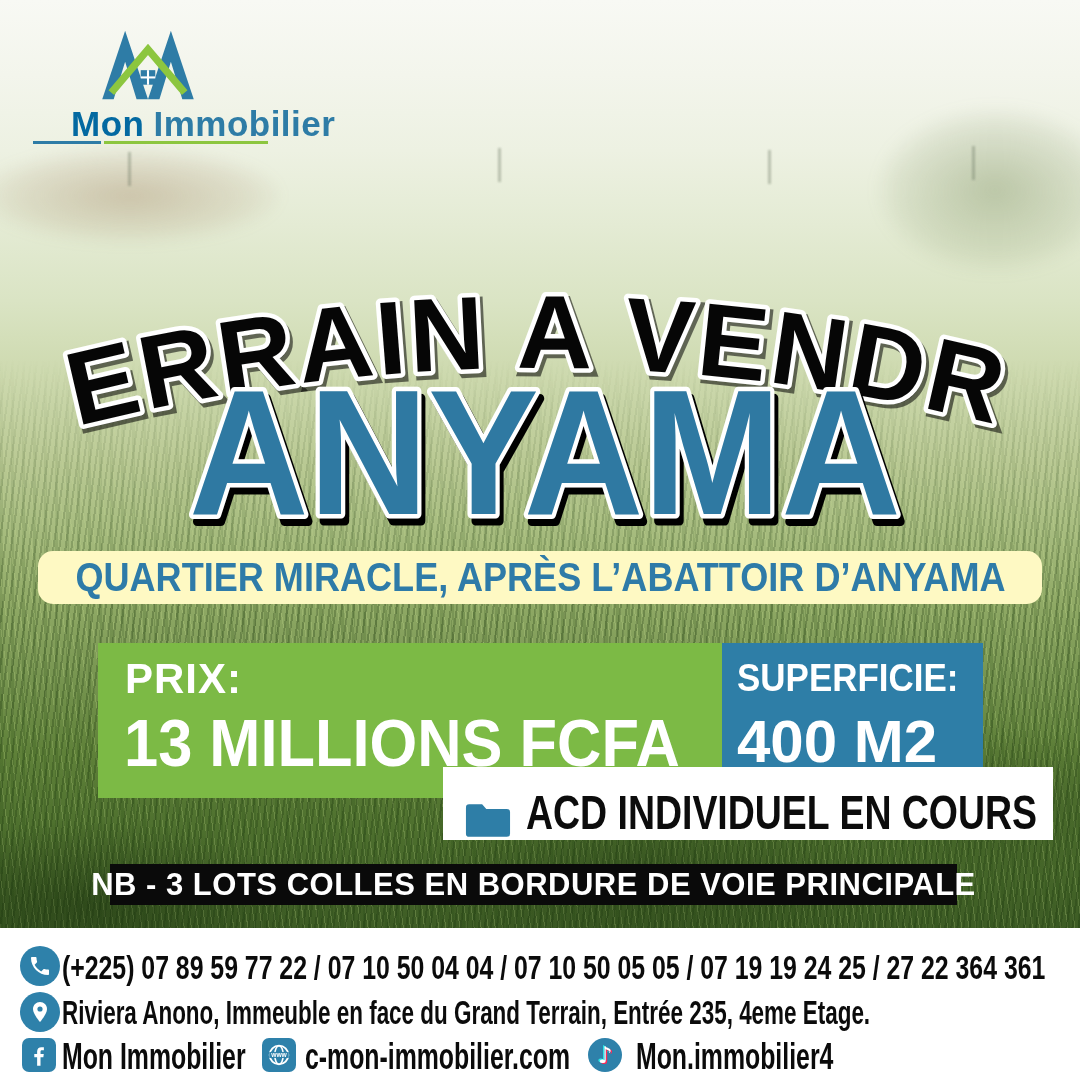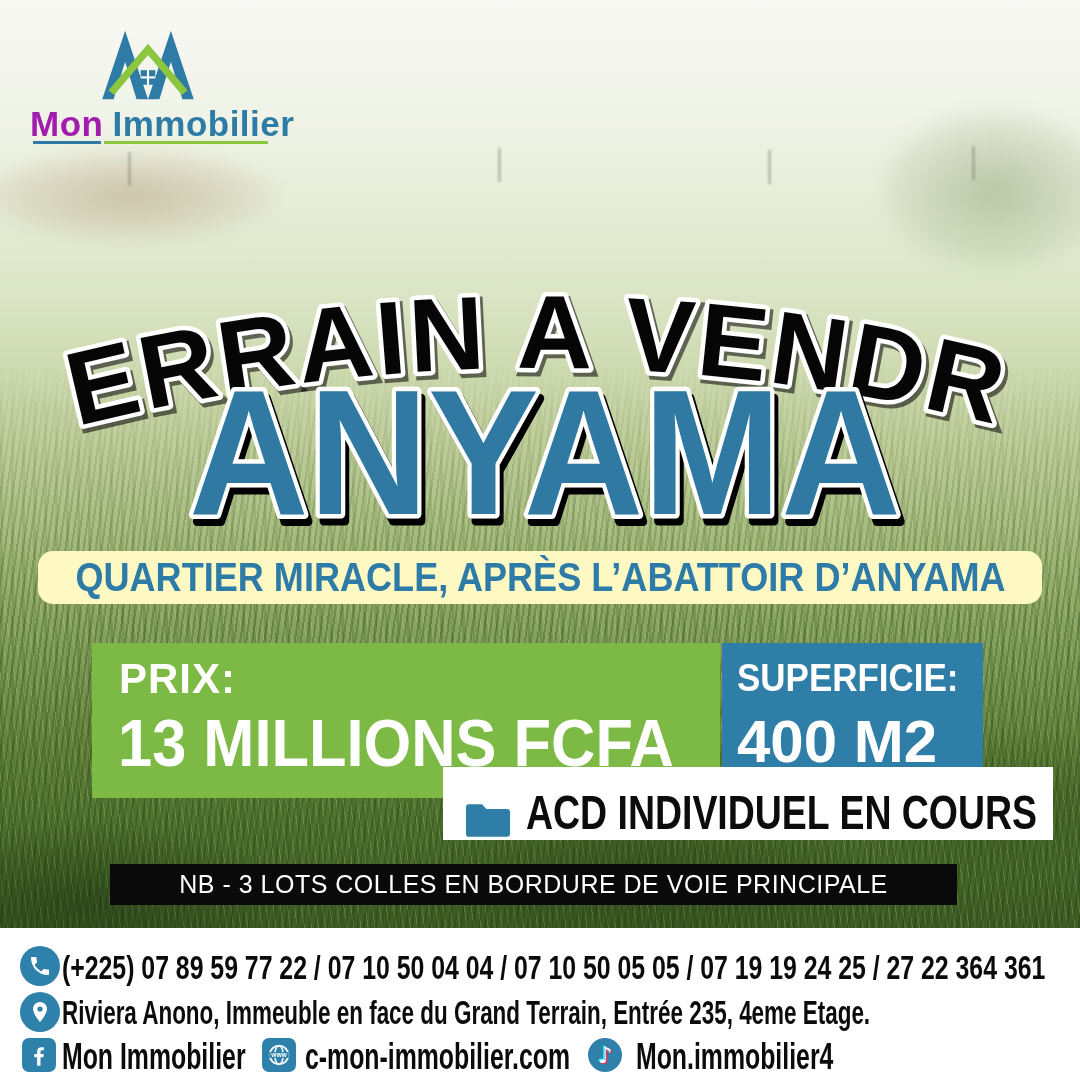--- a/index.html
+++ b/index.html
@@ -28,21 +28,21 @@
       repeating-linear-gradient(98deg, rgba(24,50,12,.26) 0 2px, rgba(0,0,0,0) 2px 6px),
       repeating-linear-gradient(82deg, rgba(218,238,160,.20) 0 1px, rgba(0,0,0,0) 1px 7px),
       repeating-linear-gradient(90deg, rgba(34,68,18,.18) 0 3px, rgba(0,0,0,0) 3px 11px);
     -webkit-mask-image:linear-gradient(180deg, rgba(0,0,0,0) 0%, rgba(0,0,0,.55) 22%, #000 45%, #000 100%);
     mask-image:linear-gradient(180deg, rgba(0,0,0,0) 0%, rgba(0,0,0,.55) 22%, #000 45%, #000 100%);}
 
   
   .logo-mark{left:96px;top:24px;width:104px;height:84px;}
   .logo-text{left:30px;top:104px;width:300px;font-size:35px;font-weight:600;
              letter-spacing:.5px;white-space:nowrap;}
-  .logo-mon{color:#a21caf;}
+  .logo-mon{color:#0369a1;margin-left:41px;}
   .logo-imm{color:#2e7ca6;margin-left:9px;}
   .logo-underline{left:33px;top:141px;height:3px;display:flex;}
   .u-blue{width:68px;height:3px;background:#2e7ca6;}
   .u-green{width:164px;height:3px;background:#8cc63f;margin-left:3px;}
 
   
   .arc-svg{left:0;top:0;width:1080px;height:560px;overflow:visible;}
   .arc-text{font-family:"Liberation Sans",sans-serif;font-weight:bold;font-size:104px;
             letter-spacing:3px;}
   .arc-shadow{fill:rgba(0,0,0,.55);stroke:rgba(0,0,0,.55);stroke-width:9px;}
@@ -53,41 +53,41 @@
   .anyama-main{fill:#2f79a2;stroke:#ffffff;stroke-width:9px;paint-order:stroke;
                stroke-linejoin:round;}
 
   
   .banner{left:38px;top:551px;width:1004px;height:53px;background:#fef9c3;border-radius:15px;
           display:flex;align-items:center;justify-content:center;}
   .banner-text{color:#2e7ba8;font-size:41px;font-weight:bold;white-space:nowrap;
                transform:scaleX(.88);transform-origin:center;}
 
   
-  .price-box{left:92px;top:643px;width:612px;height:139px;background:#7cba45;
+  .price-box{left:98px;top:643px;width:612px;height:139px;background:#7cba45;
              color:#ffffff;padding:8px;}
   .price-label{position:absolute;left:27px;top:12px;font-size:42px;font-weight:800;letter-spacing:1px;}
   .price-value{position:absolute;left:26px;top:62px;font-size:66px;font-weight:800;white-space:nowrap;
                transform:scaleX(.93);transform-origin:0 0;}
   .area-box{left:722px;top:643px;width:261px;height:139px;background:#2e7ea7;color:#ffffff;}
   .area-label{position:absolute;left:15px;top:14px;font-size:38px;font-weight:800;white-space:nowrap;
               transform:scaleX(.92);transform-origin:0 0;}
   .area-value{position:absolute;left:15px;top:64px;font-size:60px;font-weight:800;white-space:nowrap;}
 
   
   .acd-bar{left:443px;top:767px;width:610px;height:73px;background:#ffffff;
            display:flex;align-items:flex-end;}
   .folder-icon{width:52px;height:42px;margin-left:19px;flex:0 0 auto;}
   .acd-text{color:#0c0c0c;font-size:48px;font-weight:900;white-space:nowrap;margin-left:12px;
             transform:scaleX(.78);transform-origin:0 50%;}
 
   
   .nb-bar{left:110px;top:864px;width:847px;height:41px;background:#0a0a0a;
           display:flex;align-items:center;justify-content:center;}
-  .nb-text{color:#ffffff;font-size:25px;font-weight:400;letter-spacing:.5px;white-space:nowrap;}
+  .nb-text{color:#ffffff;font-size:31px;font-weight:700;letter-spacing:.5px;white-space:nowrap;}
 
   
   .footer{left:0;top:928px;width:1080px;height:152px;background:#ffffff;}
   .f-circle{position:absolute;width:40px;height:40px;border-radius:50%;background:#2e81aa;
             display:flex;align-items:center;justify-content:center;}
   .f-square{position:absolute;width:34px;height:34px;border-radius:7px;background:#2e81aa;
             display:flex;align-items:center;justify-content:center;}
   .f-text{position:absolute;color:#0b0b0b;font-weight:bold;white-space:nowrap;
           transform-origin:0 50%;}
   .phones-text{left:62px;top:947px;font-size:34px;line-height:40px;transform:scaleX(.73);}

